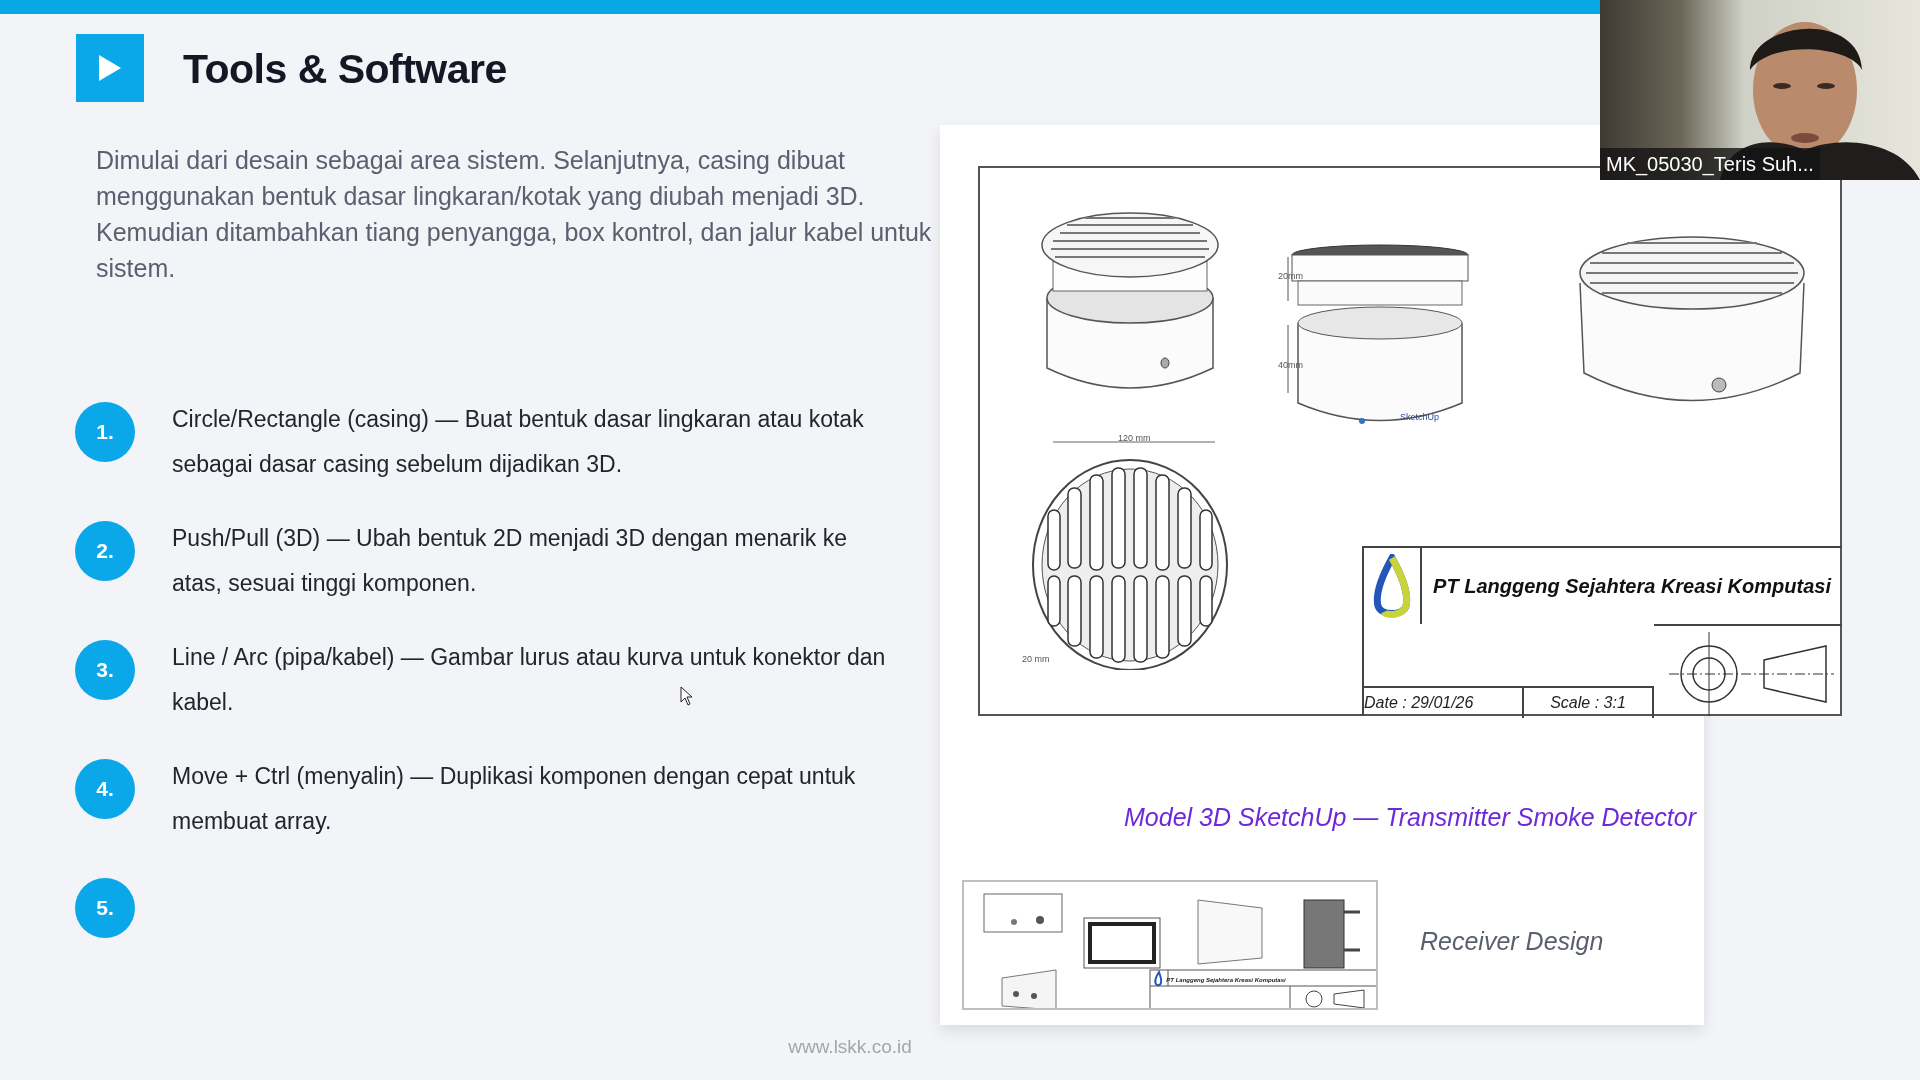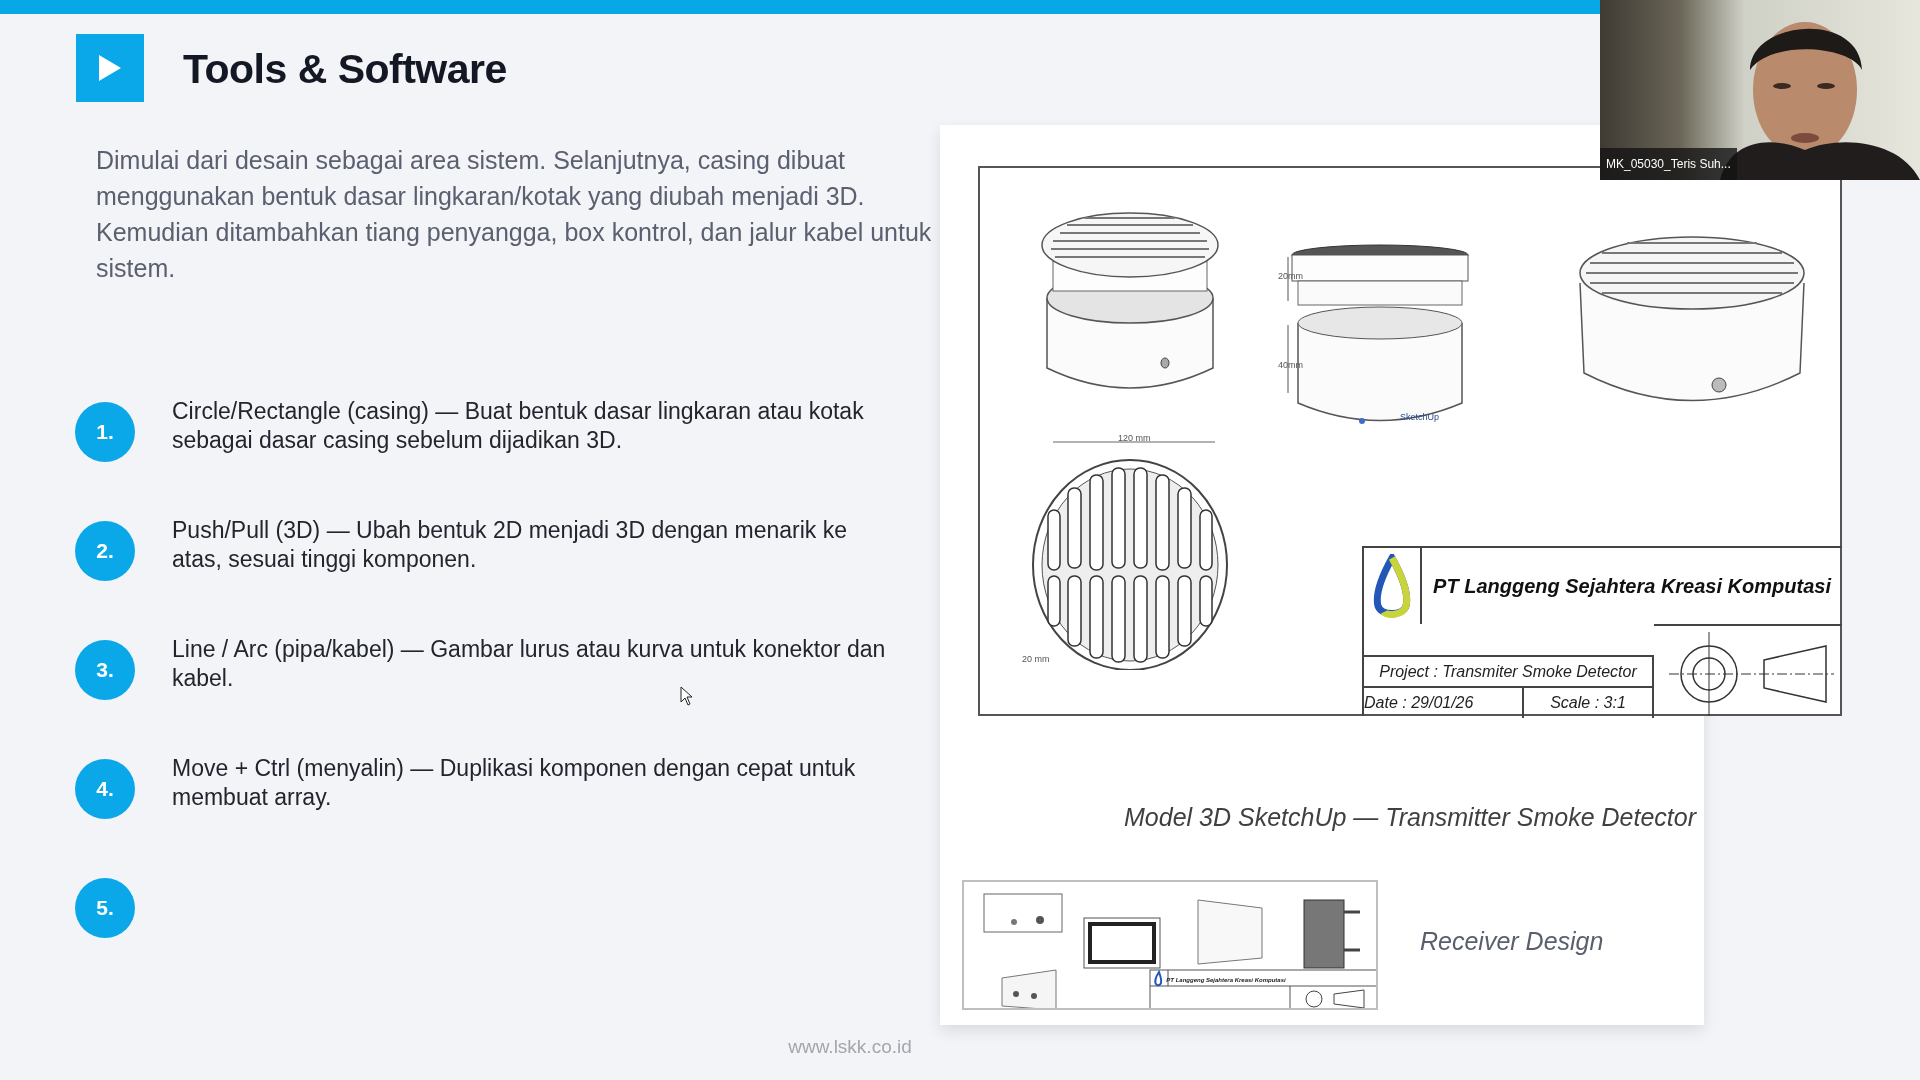--- a/index.html
+++ b/index.html
@@ -10,41 +10,41 @@
 
   .title-icon { position: absolute; left: 76px; top: 34px; width: 68px; height: 68px; background: #0aa8e8; display: flex; align-items: center; justify-content: center; }
   .title-icon svg { width: 26px; height: 30px; }
   .page-title { position: absolute; left: 183px; top: 46px; font-size: 41px; font-weight: bold; color: #141824; letter-spacing: -0.5px; }
 
   .intro { position: absolute; left: 96px; top: 142px; width: 840px; font-size: 25px; line-height: 36px; color: #5b6070; }
 
   .steps { position: absolute; left: 75px; top: 0; width: 820px; }
   .step { position: absolute; left: 0; width: 820px; height: 70px; }
   .step-num { position: absolute; left: 0; top: 5px; width: 60px; height: 60px; border-radius: 50%; background: #0aa8e8; color: #fff; font-weight: bold; font-size: 21px; display: flex; align-items: center; justify-content: center; }
-  .step-text { position: absolute; left: 97px; top: 0; width: 720px; font-size: 23px; line-height: 29px; color: #22252e; }
+  .step-text { position: absolute; left: 97px; top: 0; width: 720px; font-size: 23px; line-height: 45px; color: #22252e; }
 
   .card { position: absolute; left: 940px; top: 125px; width: 764px; height: 900px; background: #ffffff; box-shadow: 0 6px 14px rgba(0,0,0,0.10); }
   .frame { position: absolute; left: 38px; top: 41px; width: 864px; height: 550px; border: 2px solid #555; background: #fff; }
 
-  .caption { position: absolute; left: 0; top: 678px; width: 940px; text-align: center; font-size: 25px; font-style: italic; color: #404040; }
+  .caption { position: absolute; left: 0; top: 678px; width: 940px; text-align: center; font-size: 25px; font-style: italic; color: #6d28d9; }
   .thumb { position: absolute; left: 22px; top: 755px; width: 416px; height: 130px; border: 2px solid #bfbfbf; background: #fff; overflow: hidden; }
   .receiver-label { position: absolute; left: 480px; top: 802px; font-size: 25px; font-style: italic; color: #5a5f6e; }
 
   .tb { position: absolute; left: 382px; top: 378px; width: 480px; height: 170px; border-top: 2px solid #444; border-left: 2px solid #444; }
   .tb-logo { position: absolute; left: 0; top: 0; width: 58px; height: 76px; border-right: 2px solid #444; display: flex; align-items: center; justify-content: center; }
   .tb-company { position: absolute; left: 58px; top: 0; right: 0; height: 76px; display: flex; align-items: center; justify-content: center; font-weight: bold; font-style: italic; font-size: 20px; color: #111; }
   .tb-row { position: absolute; left: 0; width: 290px; height: 31px; border-top: 2px solid #444; border-right: 2px solid #444; font-style: italic; font-size: 16px; color: #222; display: flex; align-items: center; justify-content: center; }
   .tb-date { position: absolute; left: 0; top: 138px; width: 160px; height: 32px; border-top: 2px solid #444; border-right: 2px solid #444; font-style: italic; font-size: 16px; display: flex; align-items: center; }
   .tb-scale { position: absolute; left: 160px; top: 138px; width: 130px; height: 32px; border-top: 2px solid #444; border-right: 2px solid #444; font-style: italic; font-size: 16px; display: flex; align-items: center; justify-content: center; }
   .tb-proj { position: absolute; left: 290px; top: 76px; right: 0; bottom: 0; border-top: 2px solid #444; }
 
   .dim { position: absolute; font-size: 9px; color: #555; }
 
   .video { position: absolute; left: 1600px; top: 0; width: 320px; height: 180px; background: linear-gradient(90deg, #3f3a33 0%, #6a6557 25%, #cfd0c6 45%, #e6e6dc 100%); overflow: hidden; }
-  .video-name { position: absolute; left: 0; bottom: 0; height: 32px; padding: 0 6px; background: rgba(20,20,20,0.8); color: #fff; font-size: 12px; display: flex; align-items: center; }
+  .video-name { position: absolute; left: 0; bottom: 0; height: 32px; padding: 0 6px; background: rgba(20,20,20,0.8); color: #fff; font-size: 20px; display: flex; align-items: center; }
 
   .footer { position: absolute; left: 0; top: 1036px; width: 1700px; text-align: center; font-size: 19px; color: #a3a6ac; }
 
   .cursor { position: absolute; left: 680px; top: 686px; width: 14px; height: 20px; }
 </style>
 </head>
 <body>
 
 <div class="topbar"></div>
 
@@ -157,21 +157,20 @@
     <div class="dim" style="left:42px;top:486px">20 mm</div>
 
     <div class="tb">
       <div class="tb-logo">
         <svg width="40" height="64" viewBox="0 0 40 64">
           <path d="M20,4 C10,22 3,40 6,52 C9,62 31,62 34,52 C37,40 30,22 20,4 Z" fill="none" stroke="#2456b8" stroke-width="7"></path>
           <path d="M20,4 C30,22 37,40 34,52 C31,62 14,62 12,58" fill="none" stroke="#c8d43a" stroke-width="7"></path>
         </svg>
       </div>
       <div class="tb-company">PT Langgeng Sejahtera Kreasi Komputasi</div>
-      <div class="tb-row" style="top:107px">Project : Transmiter Smoke Detector</div>
       <div class="tb-date">Date : 29/01/26</div>
       <div class="tb-scale">Scale : 3:1</div>
       <div class="tb-proj">
         <svg width="188" height="92" viewBox="0 0 188 92">
           <circle cx="55" cy="48" r="28" fill="none" stroke="#333" stroke-width="1.5"></circle>
           <circle cx="55" cy="48" r="16" fill="none" stroke="#333" stroke-width="1.5"></circle>
           <line x1="15" y1="48" x2="180" y2="48" stroke="#333" stroke-dasharray="10,3,2,3"></line>
           <line x1="55" y1="6" x2="55" y2="90" stroke="#333"></line>
           <polygon points="110,34 172,20 172,76 110,62" fill="none" stroke="#333" stroke-width="1.5"></polygon>
         </svg>

